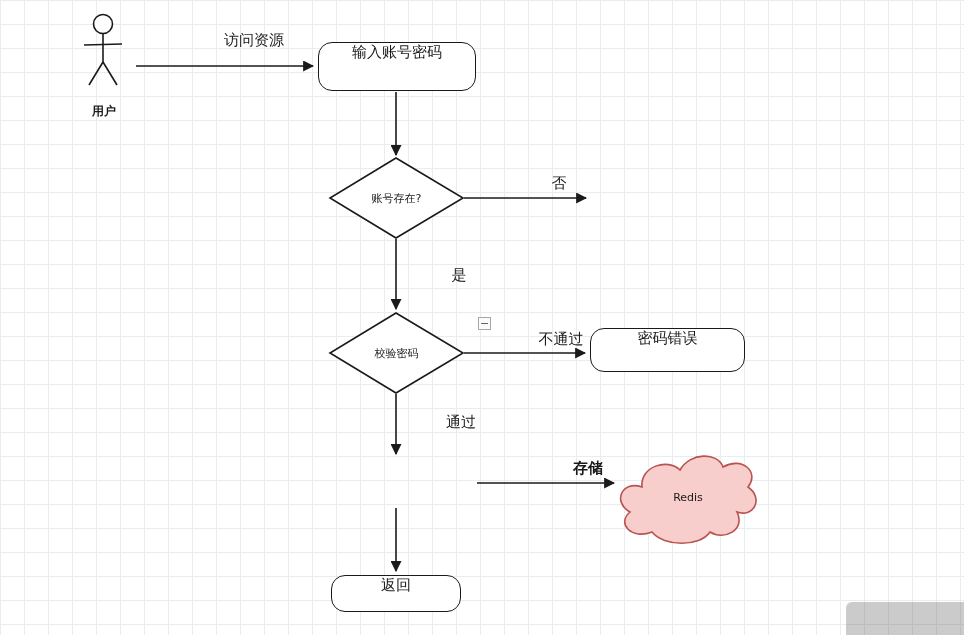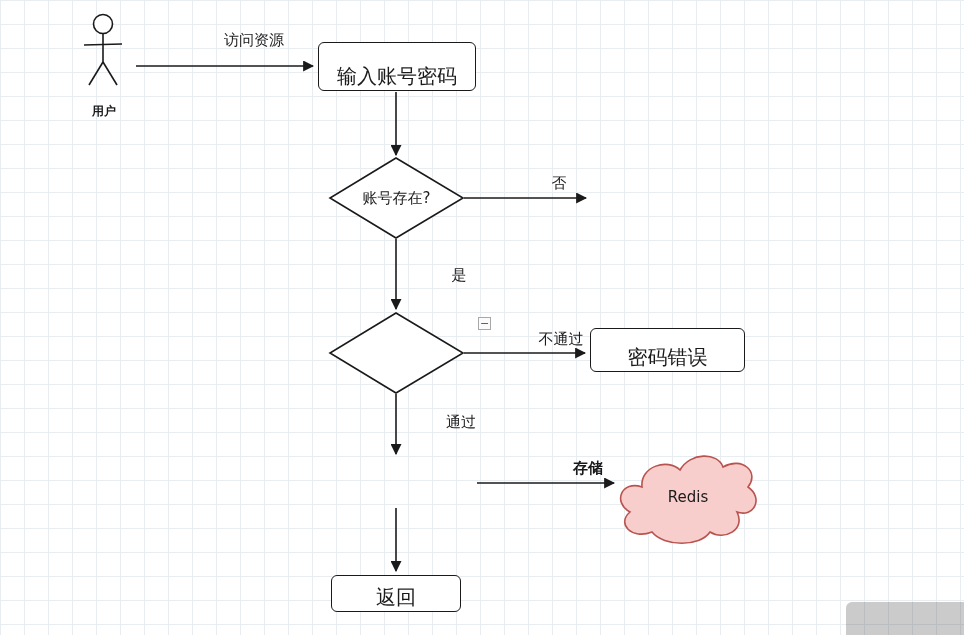--- a/index.html
+++ b/index.html
@@ -13,32 +13,32 @@
       linear-gradient(#e8edf1 1px, transparent 1px),
       linear-gradient(90deg, #e8edf1 1px, transparent 1px);
     background-size:24px 24px;
     font-family:"DejaVu Sans","Liberation Sans",sans-serif;
     color:#1a1a1a;
   }
   .wires{position:absolute;left:0;top:0;z-index:1;}
   .node{
     position:absolute;z-index:2;
     box-sizing:border-box;
-    display:flex;align-items:flex-end;justify-content:center;
+    display:flex;align-items:flex-start;justify-content:center;
     background:#ffffff;
     border:1.6px solid #1a1a1a;
-    border-radius:6px;
-    font-size:20px;
+    border-radius:14px;
+    font-size:15px;
     text-align:center;
   }
   .node.green{background:#d5e8d4;border-color:#82b366;}
   .shape-label{
     position:absolute;z-index:2;
     display:flex;align-items:center;justify-content:center;
-    font-size:15px;text-align:center;
+    font-size:11px;text-align:center;
   }
   .edge-label{
     position:absolute;z-index:2;
     font-size:15px;text-align:center;margin-left:42px;
   }
   .actor-label{
     position:absolute;z-index:2;
     font-size:12px;font-weight:bold;text-align:center;
   }
   .collapse-btn{
@@ -115,20 +115,21 @@
   <div class="node" style="left:590px;top:328px;width:155px;height:44px;">
     <span>密码错误</span>
   </div>
 
 
   <div class="node" style="left:331px;top:575px;width:130px;height:37px;">
     <span>返回</span>
   </div>
 
   <div class="shape-label" style="left:330px;top:188px;width:133px;height:20px;">账号存在?</div>
+  <div class="shape-label" style="left:330px;top:343px;width:133px;height:20px;">校验密码</div>
 
   <div class="shape-label" style="left:648px;top:488px;width:80px;height:18px;">Redis</div>
 
   <div class="edge-label" style="left:170px;top:31px;width:84px;">访问资源</div>
   <div class="edge-label" style="left:506px;top:174px;width:22px;">否</div>
   <div class="edge-label" style="left:406px;top:266px;width:22px;">是</div>
   <div class="edge-label" style="left:492px;top:330px;width:54px;">不通过</div>
   <div class="edge-label" style="left:400px;top:413px;width:38px;">通过</div>
   <div class="edge-label" style="left:527px;top:459px;width:38px;font-weight:bold;">存储</div>
 

